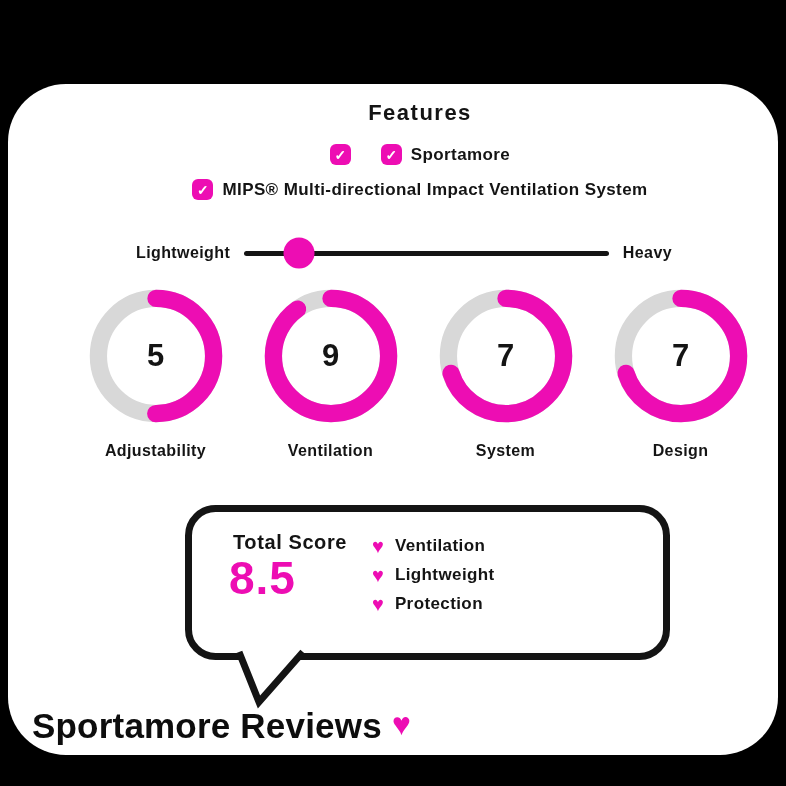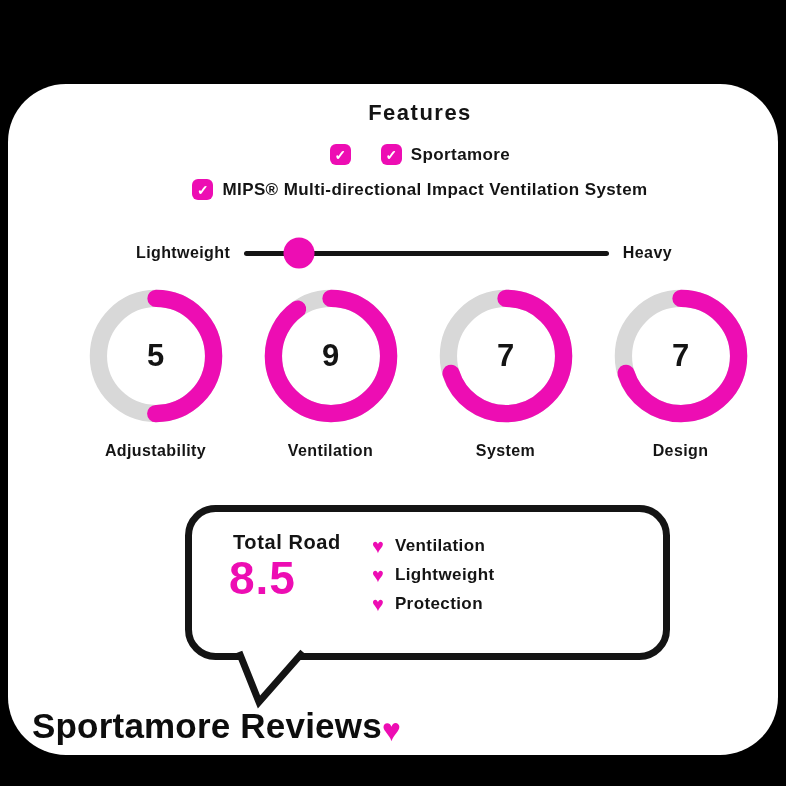--- a/index.html
+++ b/index.html
@@ -46,21 +46,21 @@
                  font-size:20px; font-weight:700; letter-spacing:0.6px; }
   .total-value { position:absolute; top:551px; left:229px; z-index:2;
                  font-size:46px; font-weight:700; color:var(--pink); letter-spacing:1px; }
   .highlights { position:absolute; top:536px; left:372px; z-index:2;
                 display:flex; flex-direction:column; gap:9px; }
   .highlight { display:flex; align-items:center; gap:11px; }
   .heart { color:var(--pink); font-size:20px; line-height:1; }
   .highlight-label { font-size:17px; font-weight:700; letter-spacing:0.4px; }
 
   .footer { position:absolute; top:706px; left:32px; z-index:2;
-            display:flex; align-items:flex-end; }
+            display:flex; align-items:flex-start; gap:10px; }
   .brand { font-size:35px; font-weight:700; letter-spacing:0.2px; color:#0d0d0d; }
   .footer-heart { color:var(--pink); font-size:32px; line-height:1; margin-top:2px; }
 </style>
 </head>
 <body>
 
 <div class="canvas">
   <div class="card"></div>
 
   <svg class="bubble-svg" width="786" height="786">
@@ -131,21 +131,21 @@
         <svg viewBox="0 0 150 150" width="144" height="144">
           <circle class="ring" cx="75" cy="75" r="60"></circle>
           <circle class="arc" cx="75" cy="75" r="60" transform="rotate(-90 75 75)" stroke-dasharray="263.8937829015426 376.99111843077515"></circle>
         </svg>
         <div class="gauge-score">7</div>
       </div>
       <div class="gauge-label">Design</div>
     </div>
   </div>
 
-  <div class="total-label">Total Road</div>
+  <div class="total-label">Total Score</div>
   <div class="total-value">8.5</div>
 
   <div class="highlights">
     <div class="highlight">
       <span class="heart">♥</span>
       <span class="highlight-label">Ventilation</span>
     </div>
     <div class="highlight">
       <span class="heart">♥</span>
       <span class="highlight-label">Lightweight</span>

